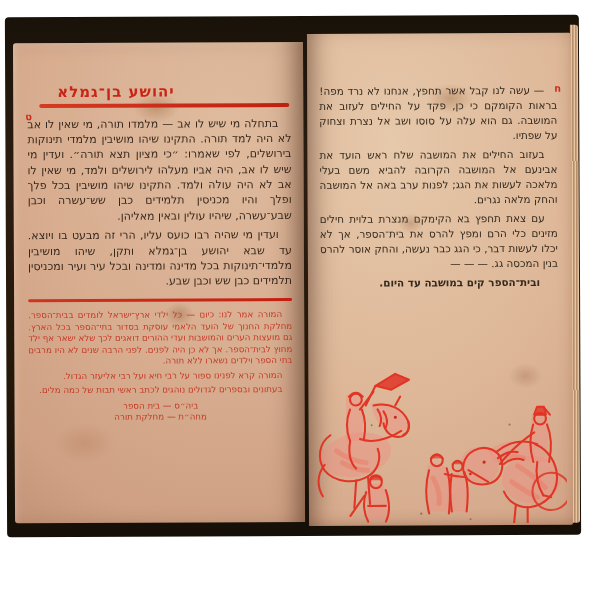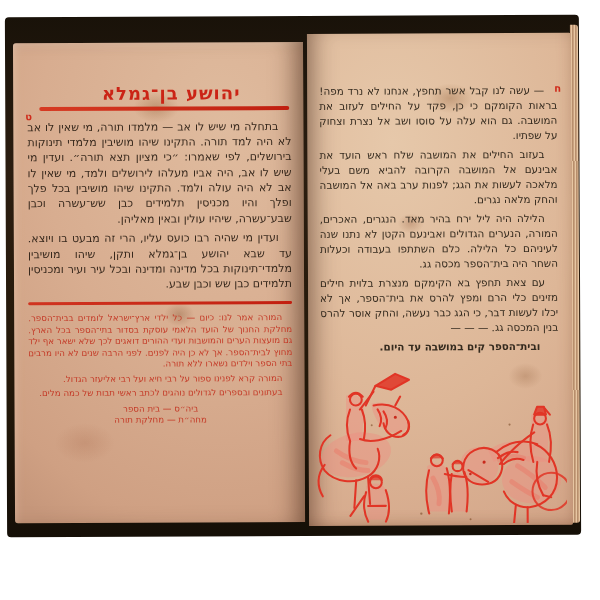--- a/index.html
+++ b/index.html
@@ -32,21 +32,21 @@
   .stain.s4{left:90px;top:180px;width:26px;height:20px;background:radial-gradient(closest-side,rgba(120,60,30,.25),rgba(120,60,30,0));}
   .stain.s5{left:200px;top:330px;width:34px;height:26px;background:radial-gradient(closest-side,rgba(120,66,30,.22),rgba(120,66,30,0));}
 
   
   .page-marker{position:absolute;color:#cf2a1a;font-size:10px;font-weight:bold;}
   .marker-left{left:12px;top:68px;}
   .marker-right{right:10px;top:50px;}
 
   
   .lp-content{position:absolute;right:12px;left:14px;top:16px;bottom:8px;direction:rtl;color:#38291d;}
-  .chapter-title{color:#cb2416;font-size:18px;font-weight:bold;text-align:center;letter-spacing:1px;margin:24px 6px 3px 30px;}
+  .chapter-title{color:#cb2416;font-size:15px;font-weight:bold;text-align:left;letter-spacing:1px;margin:24px 6px 3px 30px;}
   .title-underline{height:3.5px;background:linear-gradient(90deg,#d63a22,#c01f10);border-radius:2px;margin:0 2px 9px 12px;}
   .body-text{font-size:11px;line-height:1.40;text-align:justify;}
   .para{margin:0 0 4px 0;text-indent:13px;}
   .section-divider{height:3.5px;background:linear-gradient(90deg,#d03420,#c21f10);border-radius:2px;margin:9px 0 8px 0;}
   .footnote{color:#c43a27;font-size:8.7px;line-height:1.32;text-align:justify;}
   .footnote .para{margin-bottom:3px;text-indent:10px;}
   .abbr-list{margin-top:4px;text-align:center;font-size:8.7px;line-height:1.35;color:#c43a27;}
   .abbr-item{margin:0;}
 
   
@@ -97,21 +97,20 @@
     <div class="page page-right">
       <div class="stain s1"></div>
       <div class="stain s4"></div>
       <div class="stain s5"></div>
       <span class="page-marker marker-right">ח</span>
 
       <div class="rp-content">
         <div class="body-text">
           <p class="para">— עשה לנו קבל אשר תחפץ, אנחנו לא נרד מפה! בראות הקומקם כי כן, פקד על החילים לעזוב את המושבה. גם הוא עלה על סוסו ושב אל נצרת וצחוק על שפתיו.</p>
           <p class="para">בעזוב החילים את המושבה שלח ראש הועד את אבינעם אל המושבה הקרובה להביא משם בעלי מלאכה לעשות את הגג; לפנות ערב באה אל המושבה והחק מלאה נגרים.</p>
-          <p class="para">הלילה היה ליל ירח בהיר מאד. הנגרים, האכרים, המורה, הנערים הגדולים ואבינעם הקטן לא נתנו שנה לעיניהם כל הלילה. כלם השתתפו בעבודה וכעלות השחר היה בית־הספר מכסה גג.</p>
           <p class="para">עם צאת תחפץ בא הקימקם מנצרת בלוית חילים מזינים כלי הרם ומפץ להרס את בית־הספר, אך לא יכלו לעשות דבר, כי הגג כבר נעשה, והחק אוסר להרס בנין המכסה גג. — — —</p>
           <p class="para closing-line">ובית־הספר קים במושבה עד היום.</p>
         </div>
       </div>
 
       <div class="illustration">
         <svg viewBox="0 0 258 160" preserveAspectRatio="xMidYMax meet">
 
           <g fill="#ef8d81" fill-opacity="0.42" stroke="none">
             <ellipse cx="44" cy="90" rx="36" ry="22" transform="rotate(-12 44 90)"></ellipse>

